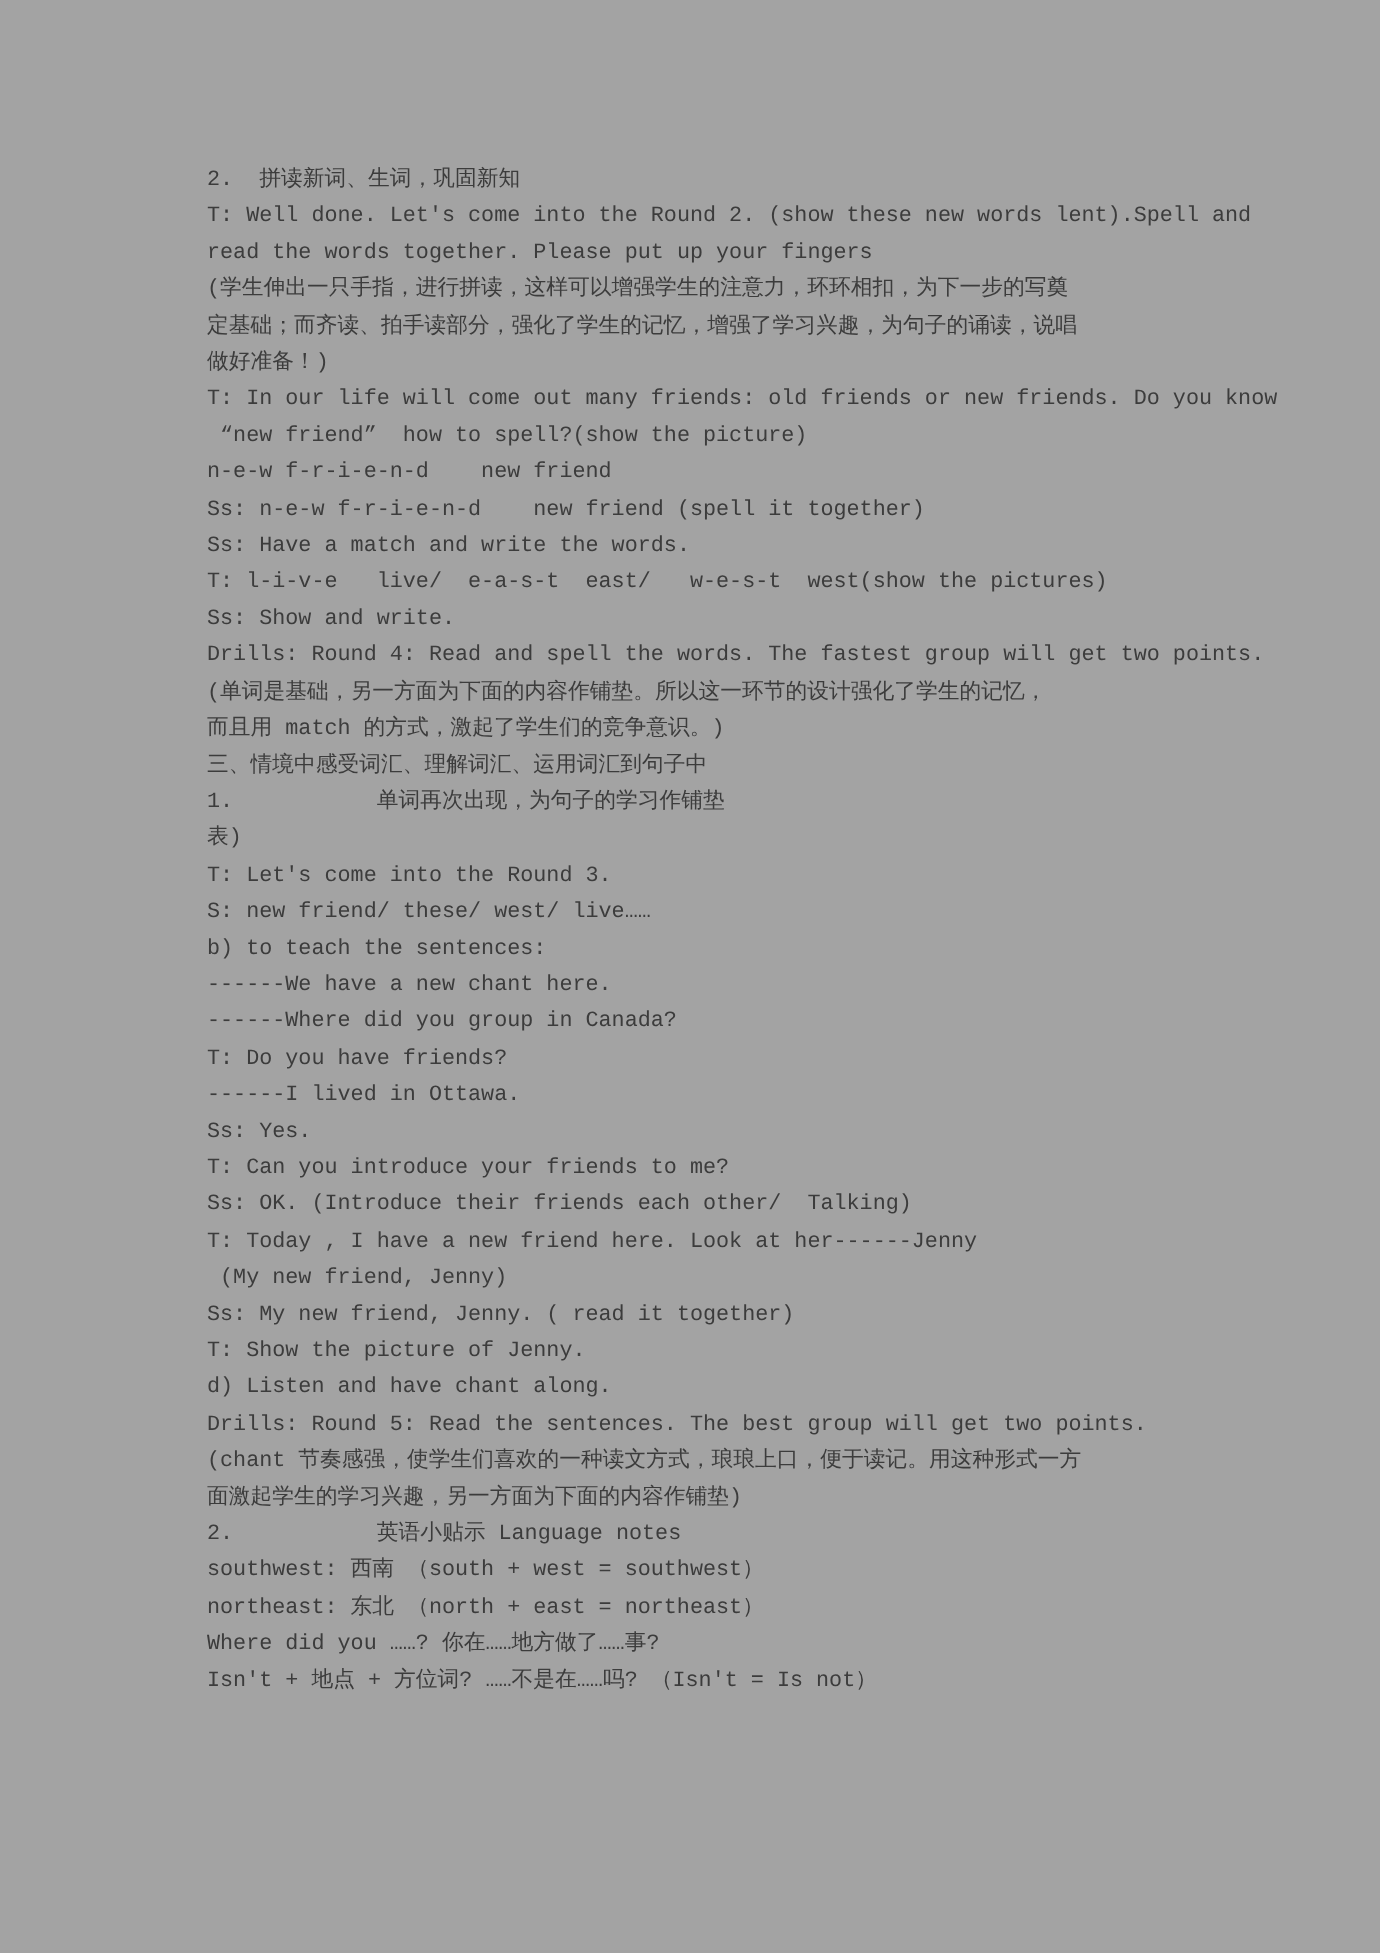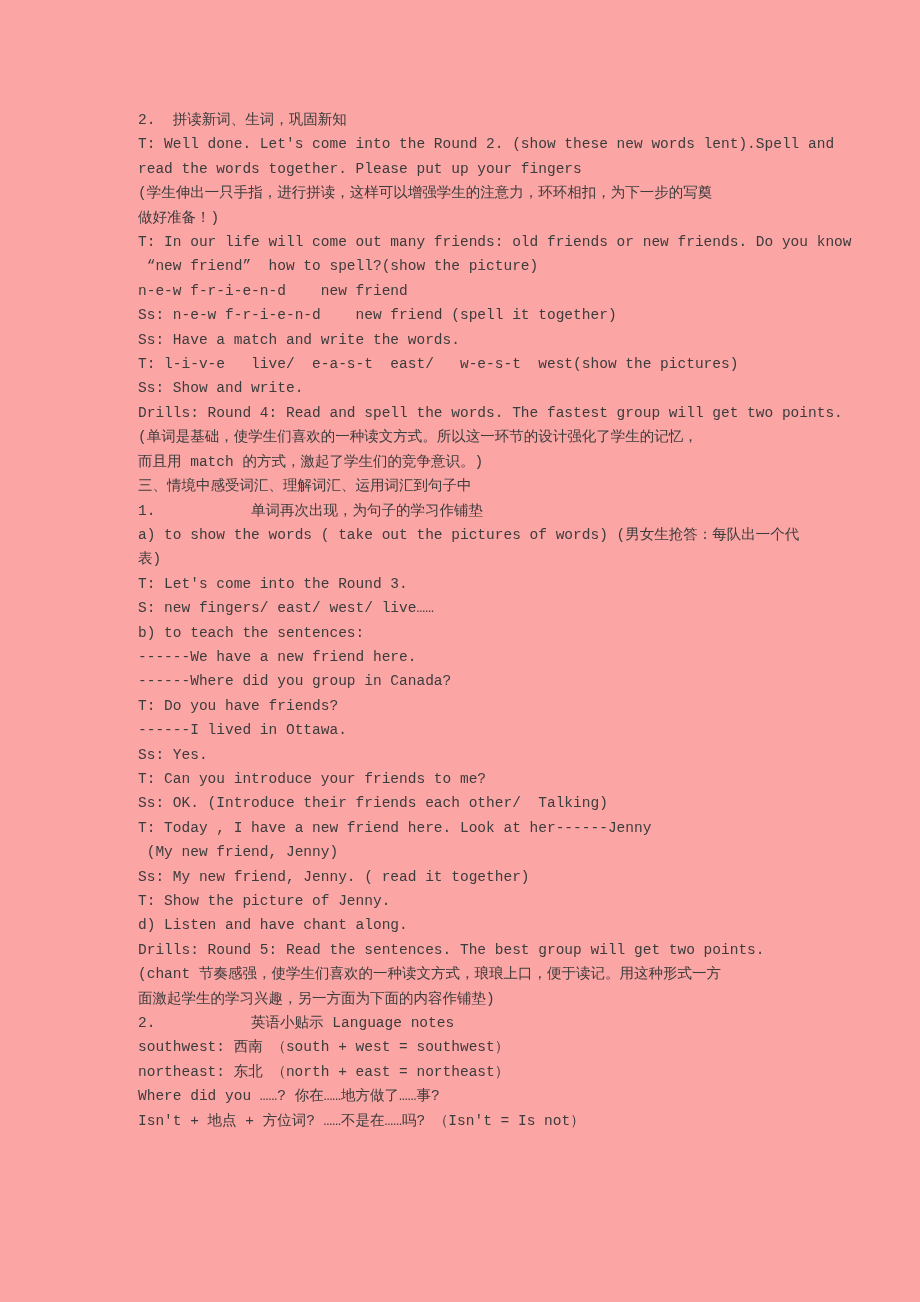--- a/index.html
+++ b/index.html
@@ -4,21 +4,21 @@
 <style>
   html, body {
     margin: 0;
     padding: 0;
     background: #ffffff;
   }
   .page {
     position: relative;
     width: 920px;
     height: 1302px;
-    background: #fca5a5;
+    background: #a3a3a3;
     overflow: hidden;
   }
   .doc-content {
     position: absolute;
     left: 138px;
     top: 108px;
     width: 760px;
   }
   .line {
     white-space: pre;
@@ -31,39 +31,39 @@
 </style>
 </head>
 <body>
 
 <div class="page">
   <div class="doc-content">
     <div class="line">2.  拼读新词、生词，巩固新知</div>
     <div class="line">T: Well done. Let's come into the Round 2. (show these new words lent).Spell and</div>
     <div class="line">read the words together. Please put up your fingers</div>
     <div class="line">(学生伸出一只手指，进行拼读，这样可以增强学生的注意力，环环相扣，为下一步的写奠</div>
+    <div class="line">定基础；而齐读、拍手读部分，强化了学生的记忆，增强了学习兴趣，为句子的诵读，说唱</div>
     <div class="line">做好准备！)</div>
     <div class="line">T: In our life will come out many friends: old friends or new friends. Do you know</div>
     <div class="line"> “new friend”  how to spell?(show the picture)</div>
     <div class="line">n-e-w f-r-i-e-n-d    new friend</div>
     <div class="line">Ss: n-e-w f-r-i-e-n-d    new friend (spell it together)</div>
     <div class="line">Ss: Have a match and write the words.</div>
     <div class="line">T: l-i-v-e   live/  e-a-s-t  east/   w-e-s-t  west(show the pictures)</div>
     <div class="line">Ss: Show and write.</div>
     <div class="line">Drills: Round 4: Read and spell the words. The fastest group will get two points.</div>
-    <div class="line">(单词是基础，使学生们喜欢的一种读文方式。所以这一环节的设计强化了学生的记忆，</div>
+    <div class="line">(单词是基础，另一方面为下面的内容作铺垫。所以这一环节的设计强化了学生的记忆，</div>
     <div class="line">而且用 match 的方式，激起了学生们的竞争意识。)</div>
     <div class="line">三、情境中感受词汇、理解词汇、运用词汇到句子中</div>
     <div class="line">1.           单词再次出现，为句子的学习作铺垫</div>
-    <div class="line">a) to show the words ( take out the pictures of words) (男女生抢答：每队出一个代</div>
     <div class="line">表)</div>
     <div class="line">T: Let's come into the Round 3.</div>
-    <div class="line">S: new fingers/ east/ west/ live……</div>
+    <div class="line">S: new friend/ these/ west/ live……</div>
     <div class="line">b) to teach the sentences:</div>
-    <div class="line">------We have a new friend here.</div>
+    <div class="line">------We have a new chant here.</div>
     <div class="line">------Where did you group in Canada?</div>
     <div class="line">T: Do you have friends?</div>
     <div class="line">------I lived in Ottawa.</div>
     <div class="line">Ss: Yes.</div>
     <div class="line">T: Can you introduce your friends to me?</div>
     <div class="line">Ss: OK. (Introduce their friends each other/  Talking)</div>
     <div class="line">T: Today , I have a new friend here. Look at her------Jenny</div>
     <div class="line"> (My new friend, Jenny)</div>
     <div class="line">Ss: My new friend, Jenny. ( read it together)</div>
     <div class="line">T: Show the picture of Jenny.</div>

